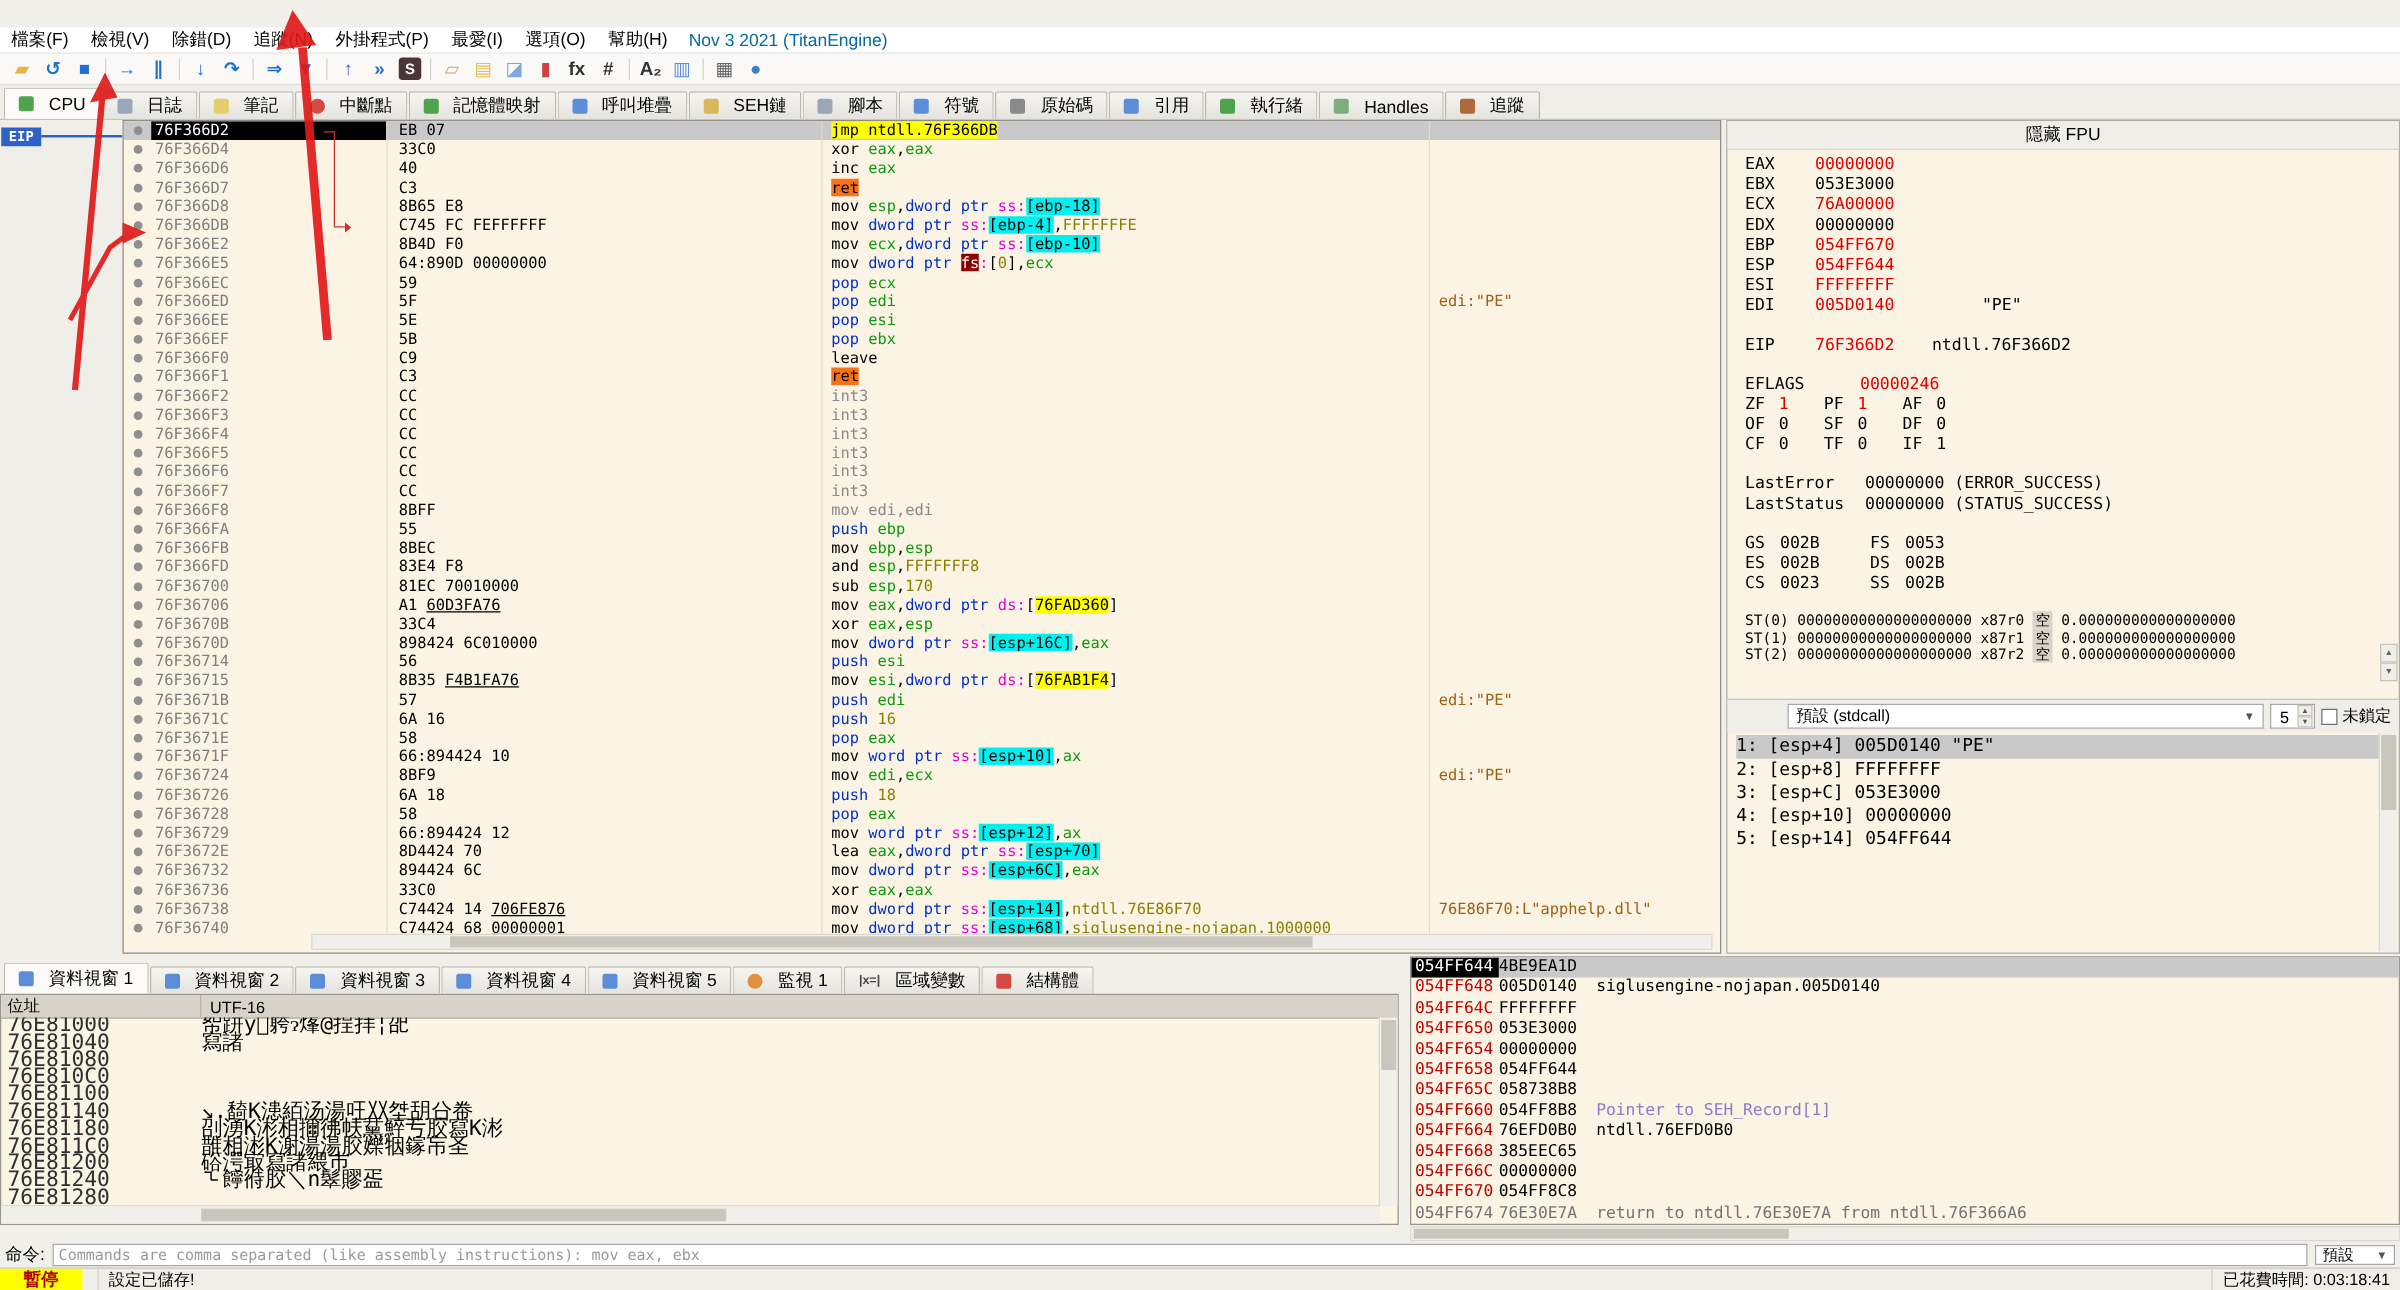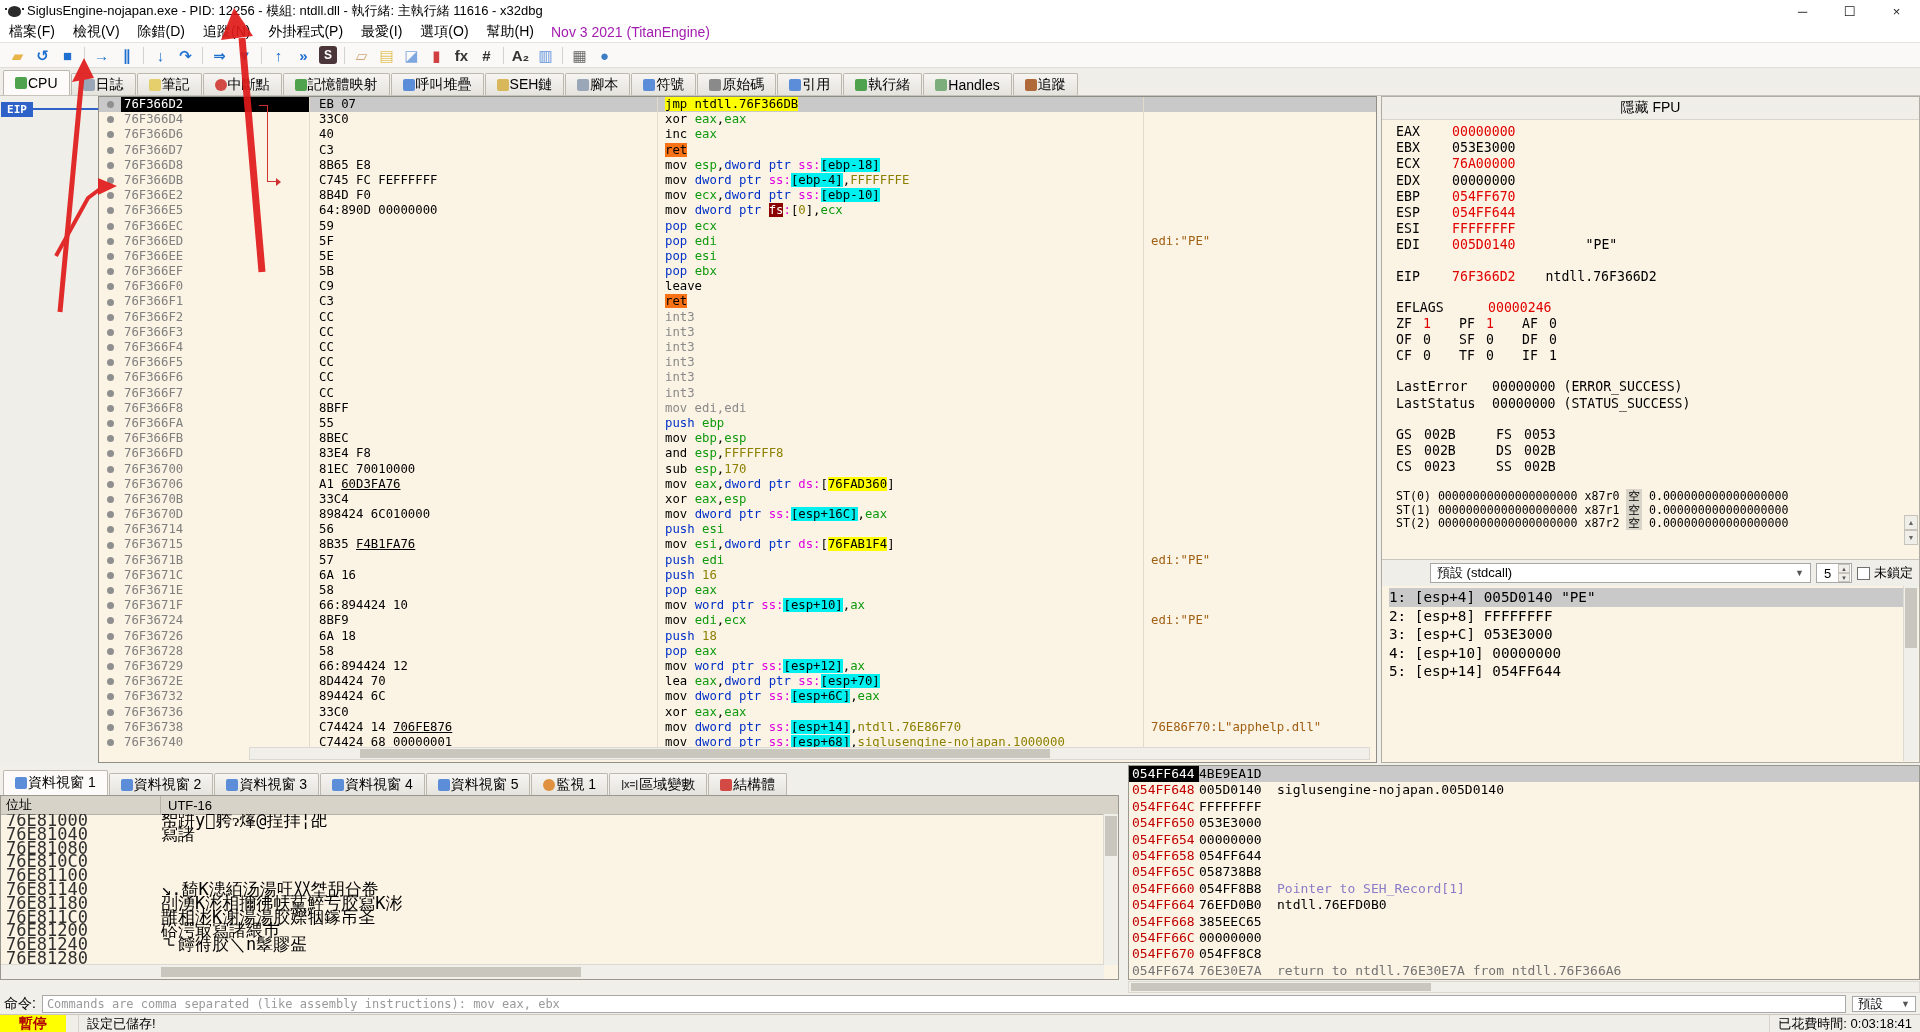--- a/index.html
+++ b/index.html
@@ -9,32 +9,32 @@
   
   .titlebar{position:absolute;left:0;top:0;right:0;height:22px;background:#FFFFFF;display:flex;align-items:center;font-size:13px;color:#000;}
   .appicon{width:13px;height:11px;margin:0 6px 0 8px;background:#2A2A2A;border-radius:50% 50% 45% 45%;position:relative;}
   .appicon:before{content:"";position:absolute;left:-3px;top:2px;right:-3px;height:1px;border-top:2px dotted #2A2A2A;}
   .win-controls{margin-left:auto;display:flex;height:100%;}
   .wbtn{width:47px;height:100%;display:flex;align-items:center;justify-content:center;font-size:13px;color:#222;}
 
   
   .menubar{position:absolute;left:0;top:22px;right:0;height:20px;background:#FFFFFF;border-bottom:1px solid #E4E2DE;display:flex;align-items:center;font-size:14px;}
   .menu-item{padding:0 9px;white-space:nowrap;}
-  .menu-note{color:#a21caf;margin-left:8px;white-space:nowrap;}
+  .menu-note{color:#0369a1;margin-left:8px;white-space:nowrap;}
 
   
   .toolbar{position:absolute;left:0;top:43px;right:0;height:24px;background:#FAF9F7;border-bottom:1px solid #E0DEDA;display:flex;align-items:center;padding-left:5px;}
   .tbtn{width:25px;height:21px;display:flex;align-items:center;justify-content:center;font-size:15px;font-weight:bold;}
   .tbtn .tglyph{line-height:1;}
   .tbtn.boxed{width:18px;height:18px;margin:0 3px;border-radius:3px;font-size:12px;}
   .tsep{width:1px;height:17px;background:#D4D2CC;margin:0 4px;}
 
   
   .tabbar{position:absolute;left:0;top:68px;right:0;height:27px;background:#EFEEE9;display:flex;align-items:flex-end;padding:0 3px;border-bottom:1px solid #C6C3BB;}
-  .tab{height:21px;display:flex;align-items:center;gap:1px;padding:0 11px;border:1px solid #BBB8B0;border-bottom:none;border-radius:2px 2px 0 0;background:linear-gradient(#F6F5F2,#E5E3DD);margin-right:1px;font-size:14px;white-space:nowrap;}
+  .tab{height:21px;display:flex;align-items:center;gap:12px;padding:0 11px;border:1px solid #BBB8B0;border-bottom:none;border-radius:2px 2px 0 0;background:linear-gradient(#F6F5F2,#E5E3DD);margin-right:1px;font-size:14px;white-space:nowrap;}
   .tab.active{background:#FCFBF9;height:24px;}
   .tabicon{width:12px;height:12px;border-radius:2px;flex:none;display:flex;align-items:center;justify-content:center;font-size:8px;font-weight:bold;color:#FFF;}
   .tabicon.round{border-radius:50%;}
   .tabicon.texty{background:none;color:#444;font-size:10px;width:auto;}
 
   
   .main{position:absolute;top:96px;left:0;right:0;height:667px;}
   .disasm-margin{position:absolute;left:0;top:0;width:98px;height:100%;background:#EFEEE9;}
   .eip-chip{position:absolute;left:1px;top:6px;width:32px;height:15px;background:#2F62C8;color:#FFF;font:bold 11px "DejaVu Sans Mono",monospace;display:flex;align-items:center;justify-content:center;}
   .eip-line{position:absolute;left:33px;top:12px;width:65px;height:2px;background:#2F62C8;}
@@ -144,29 +144,20 @@
   .status-msg{margin-left:12px;padding-left:8px;border-left:1px solid #D5D2CA;height:100%;display:flex;align-items:center;}
   .status-time{margin-left:auto;padding:0 8px;border-left:1px solid #D5D2CA;height:100%;display:flex;align-items:center;}
 
   .annotations{position:absolute;inset:0;z-index:60;pointer-events:none;}
 </style>
 </head>
 <body>
 
 <div class="app">
 
-  <div class="titlebar">
-    <div class="appicon"></div>
-    <span>SiglusEngine-nojapan.exe - PID: 12256 - 模組: ntdll.dll - 執行緒: 主執行緒 11616 - x32dbg</span>
-    <div class="win-controls">
-      <div class="wbtn">─</div>
-      <div class="wbtn">☐</div>
-      <div class="wbtn">×</div>
-    </div>
-  </div>
 
   <div class="menubar" id="menubar">
       <div class="menu-item">檔案(F)</div>
       <div class="menu-item">檢視(V)</div>
       <div class="menu-item">除錯(D)</div>
       <div class="menu-item">追蹤(N)</div>
       <div class="menu-item">外掛程式(P)</div>
       <div class="menu-item">最愛(I)</div>
       <div class="menu-item">選項(O)</div>
       <div class="menu-item">幫助(H)</div>

